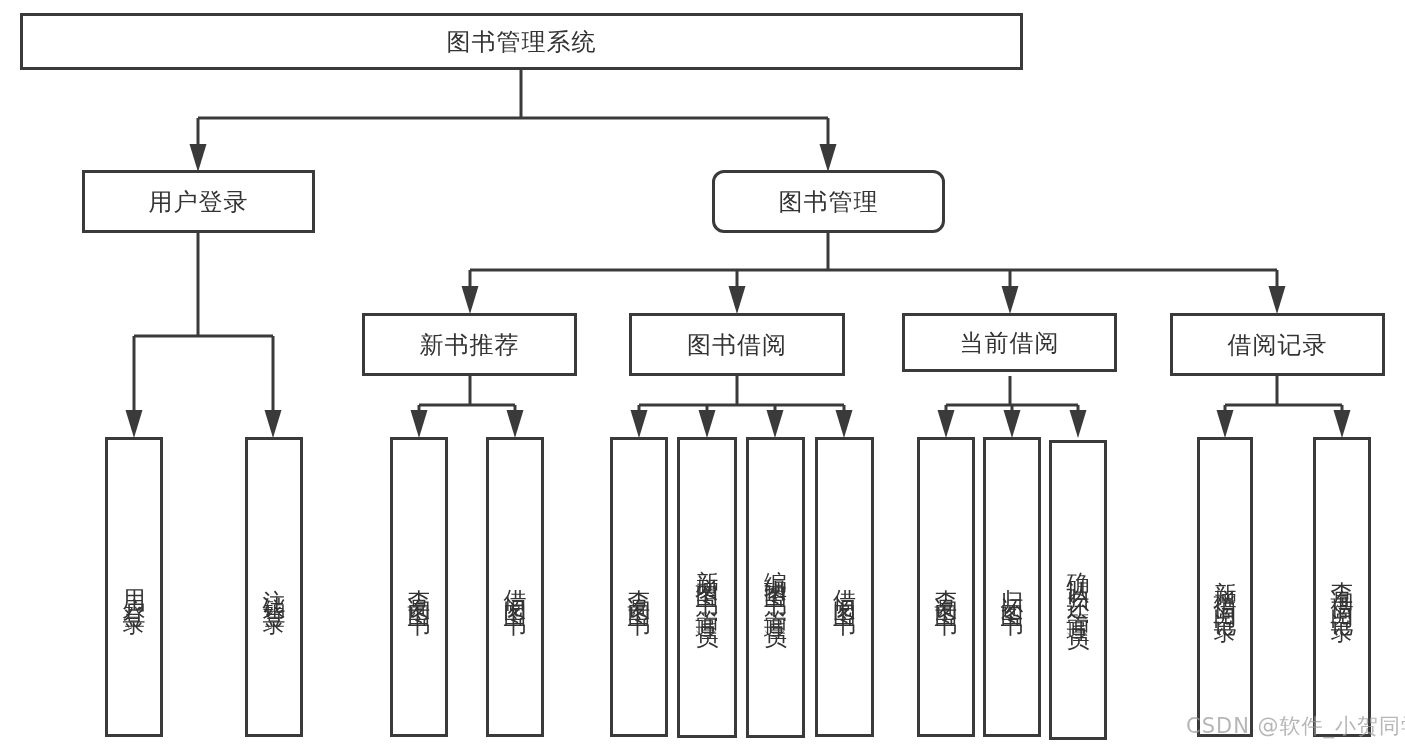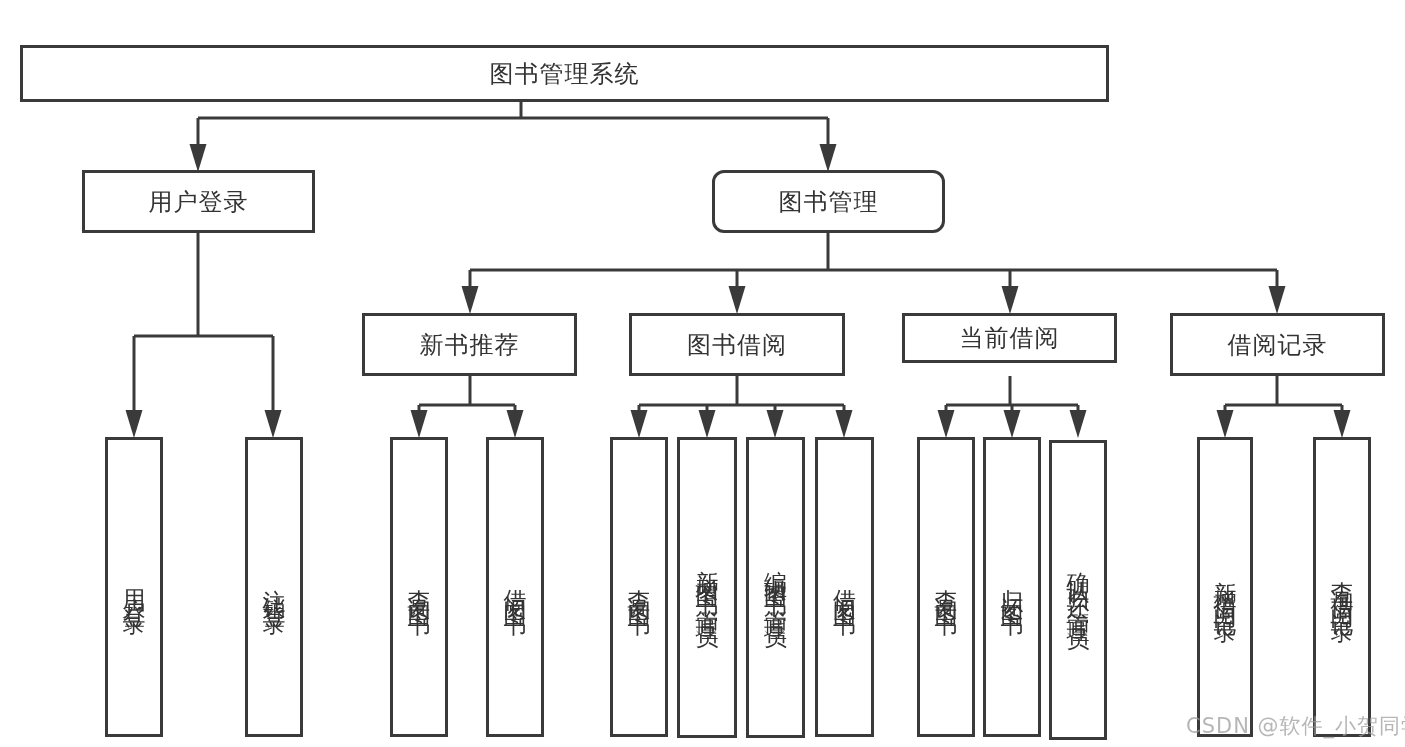--- a/index.html
+++ b/index.html
@@ -129,38 +129,38 @@
       <polygon points="766.5,410 783.5,410 775,438"></polygon>
       <polygon points="835.5,410 852.5,410 844,438"></polygon>
       <polygon points="937.5,410 954.5,410 946,438"></polygon>
       <polygon points="1003.5,410 1020.5,410 1012,438"></polygon>
       <polygon points="1069.5,410 1086.5,410 1078,438"></polygon>
       <polygon points="1216.5,410 1233.5,410 1225,438"></polygon>
       <polygon points="1333.5,410 1350.5,410 1342,438"></polygon>
     </g>
   </svg>
 
-  <div class="node" style="left:20px; top:13px; width:1089px; height:57px;margin-top:32px;">
+  <div class="node" style="left:20px; top:13px; width:1003px; height:57px;">
     <span class="h-label">图书管理系统</span>
   </div>
 
   <div class="node" style="left:82px; top:170px; width:233px; height:63px;">
     <span class="h-label">用户登录</span>
   </div>
   <div class="node" style="left:712px; top:170px; width:233px; height:63px;border-radius:12px;">
     <span class="h-label">图书管理</span>
   </div>
 
   <div class="node" style="left:362px; top:313px; width:215px; height:63px;">
     <span class="h-label">新书推荐</span>
   </div>
   <div class="node" style="left:629px; top:313px; width:216px; height:63px;">
     <span class="h-label">图书借阅</span>
   </div>
-  <div class="node" style="left:902px; top:313px; width:215px; height:50px;">
+  <div class="node" style="left:902px; top:313px; width:215px; height:59px;">
     <span class="h-label">当前借阅</span>
   </div>
   <div class="node" style="left:1170px; top:313px; width:215px; height:63px;">
     <span class="h-label">借阅记录</span>
   </div>
 
   <div class="node leaf" style="left:105px; top:437px; width:58px; height:300px;">
     <span class="v-label">用户登录</span>
   </div>
   <div class="node leaf" style="left:245px; top:437px; width:58px; height:300px;">

